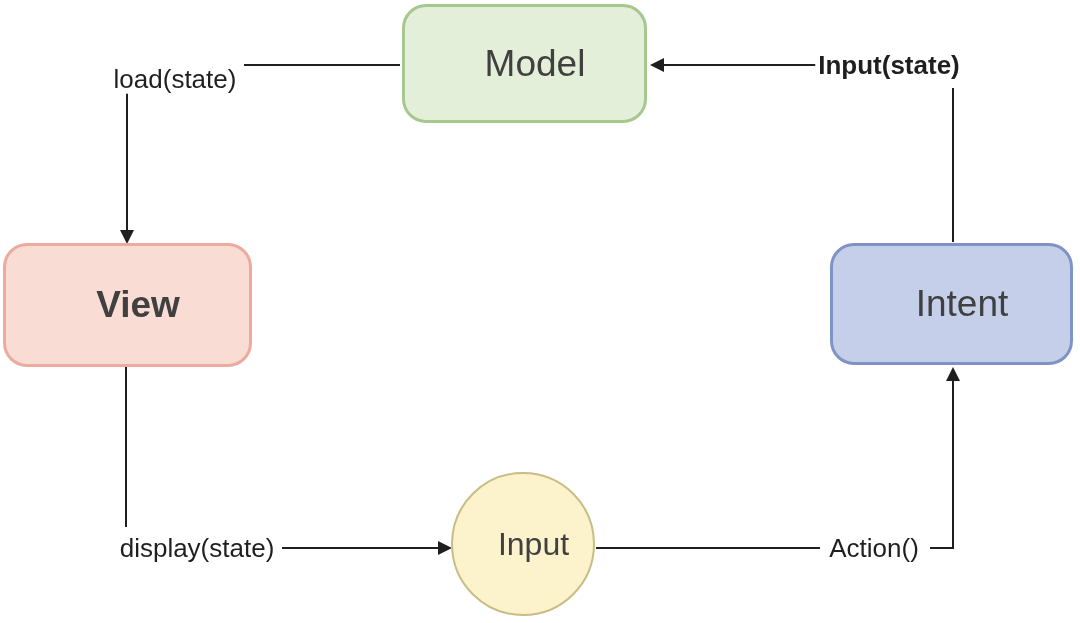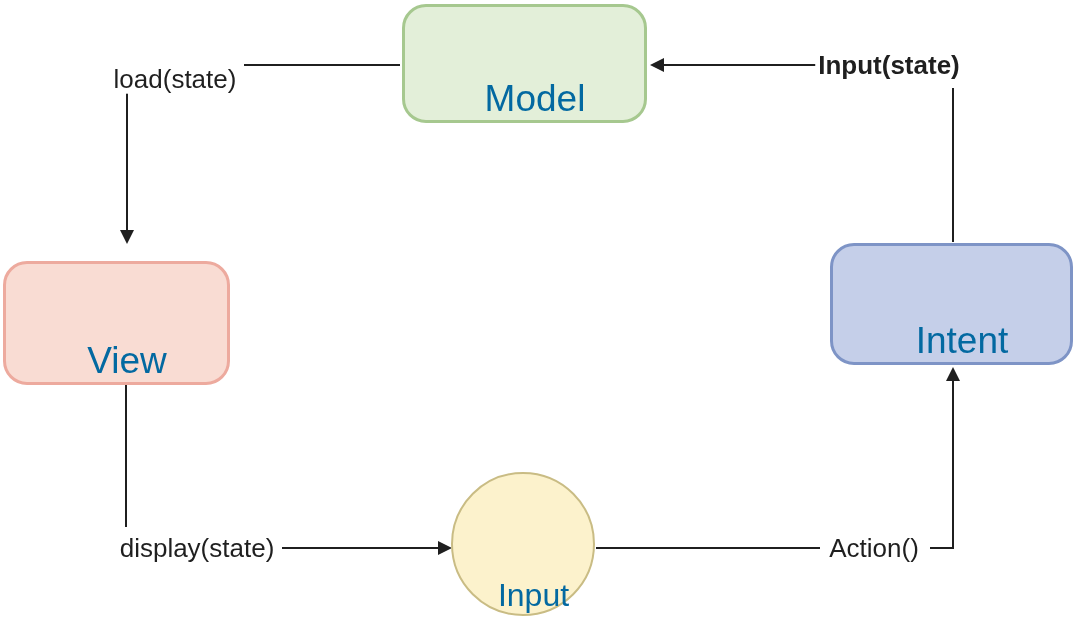--- a/index.html
+++ b/index.html
@@ -19,33 +19,33 @@
   .edges line, .edges polyline {
     stroke: #1f1f1f;
     stroke-width: 2;
     fill: none;
   }
   .edges polygon { fill: #1f1f1f; stroke: none; }
   .node {
     position: absolute;
     box-sizing: border-box;
     display: flex;
-    align-items: flex-end;
+    align-items: center;
     justify-content: center;
-    color: #0369a1;
+    color: #404040;
     background: #eeeeee;
     border: 3px solid #999999;
     padding-left: 21px;
   }
   .rect {
     border-radius: 24px;
     font-size: 37px;
   }
   #node-model  { left: 402px; top: 4px;   width: 245px; height: 119px; }
-  #node-view   { left: 3px;   top: 261px; width: 227px; height: 124px; }
+  #node-view   { left: 3px;   top: 243px; width: 249px; height: 124px; font-weight: bold; }
   #node-intent { left: 830px; top: 243px; width: 243px; height: 122px; }
   #node-user {
     left: 451px; top: 472px;
     width: 144px; height: 144px;
     border-radius: 50%;
     border-width: 2px;
     font-size: 32px;
   }
   .edge-label {
     position: absolute;

